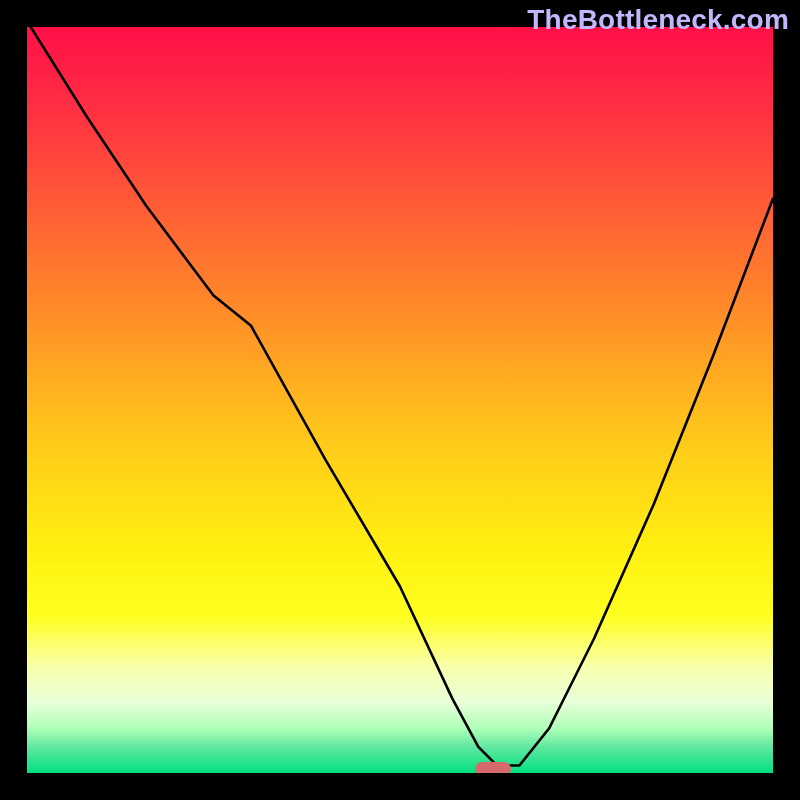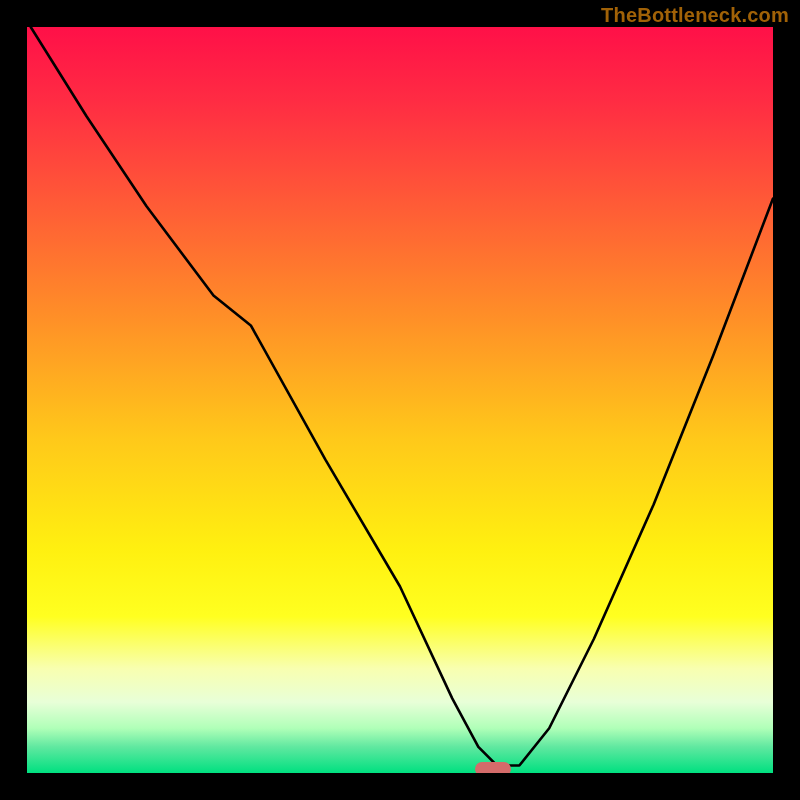--- a/index.html
+++ b/index.html
@@ -40,23 +40,23 @@
   }
   .marker {
     position: absolute;
     border-radius: 7px;
   }
   .watermark {
     position: absolute;
     top: 4px;
     right: 11px;
     font-family: Arial, Helvetica, sans-serif;
-    font-size: 20px;
+    font-size: 28px;
     font-weight: 600;
-    color: #a16207;
+    color: #c4b5fd;
     letter-spacing: 0.2px;
   }
 </style>
 </head>
 <body>
 
 <div class="frame">
   <div class="plot-area">
     <svg class="gradient-bg" viewBox="0 0 100 100" preserveAspectRatio="none">
       <defs>

